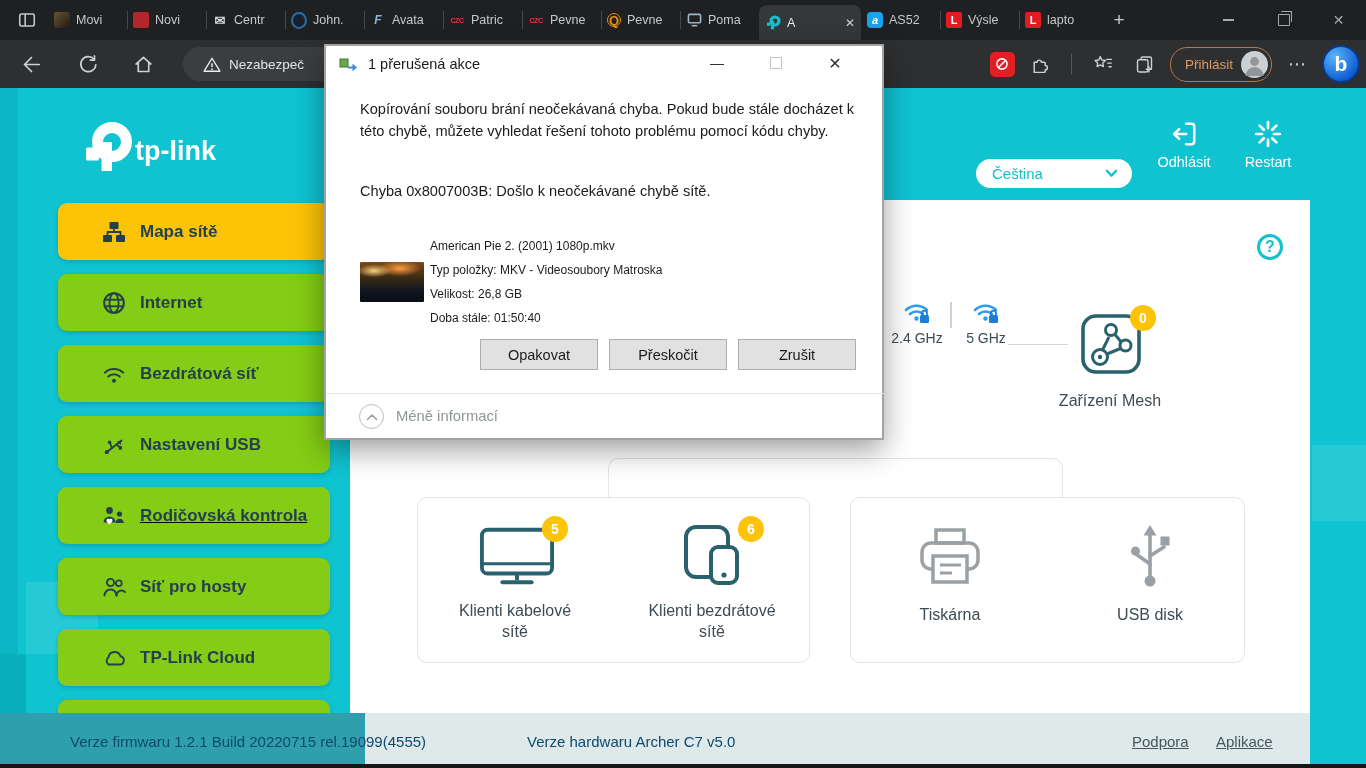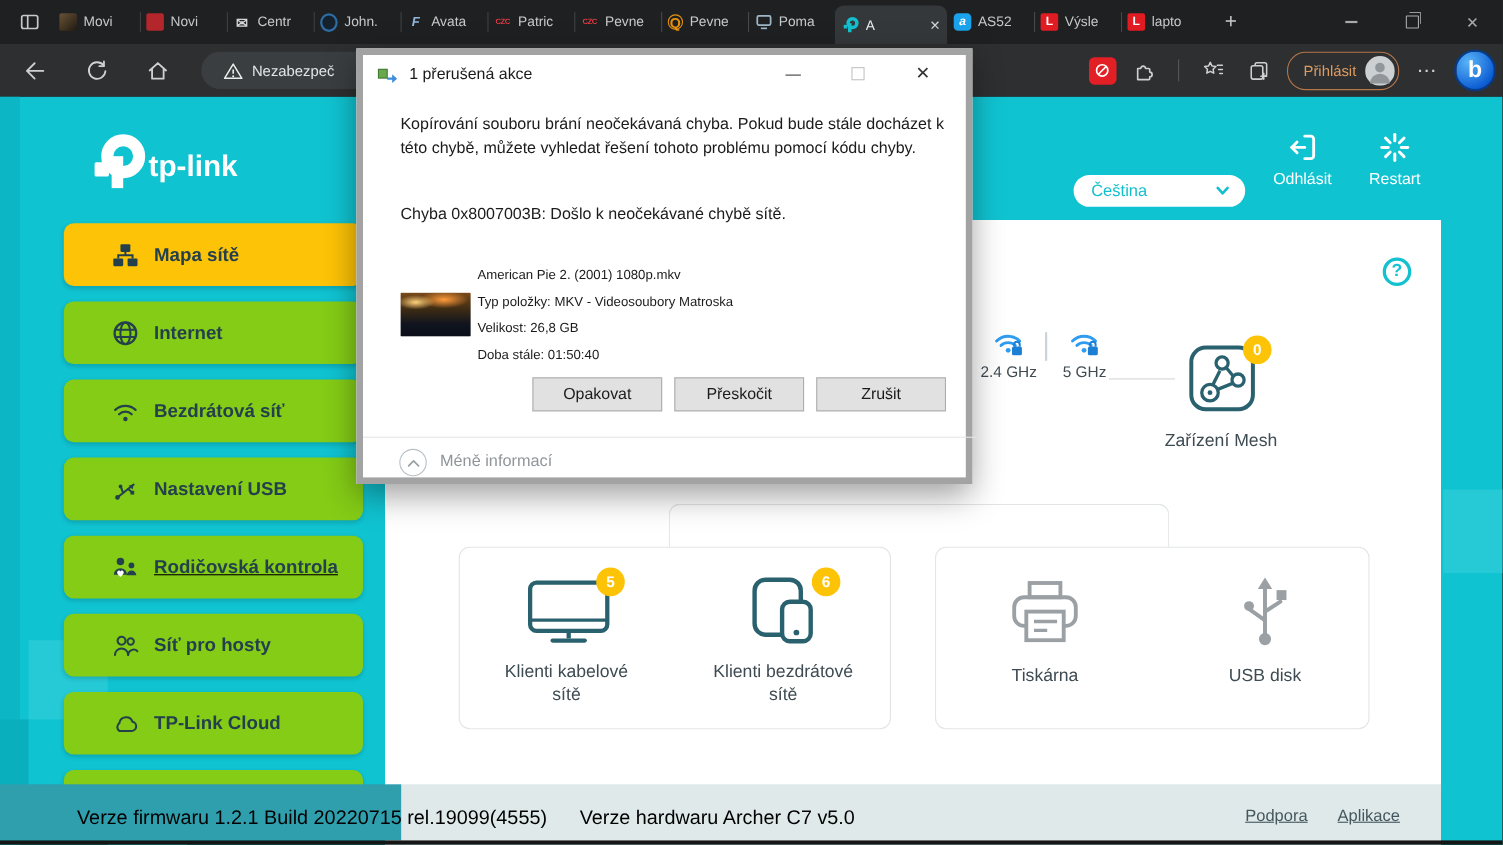--- a/index.html
+++ b/index.html
@@ -57,26 +57,26 @@
   .hdr-label{position:absolute;color:#fff;font-size:14.5px;text-align:center;}
   .badge{position:absolute;background:#fdc306;border-radius:50%;color:#fff;font-size:14px;font-weight:bold;
          display:flex;align-items:center;justify-content:center;}
   .card{position:absolute;background:#fff;border:1px solid #e2e5e6;border-radius:10px;box-sizing:border-box;}
   .cell-label{position:absolute;font-size:16px;color:#3e4b52;text-align:center;line-height:21px;}
   .help-circle{position:absolute;width:26px;height:26px;border:3px solid #14c1ce;border-radius:50%;box-sizing:border-box;
                display:flex;align-items:center;justify-content:center;color:#14c1ce;font-weight:bold;font-size:16px;}
   .ghz-label{position:absolute;font-size:14px;color:#3e4b52;text-align:center;}
   #footer-teal{position:absolute;left:0;top:625px;width:365px;height:51px;background:#2f9fae;}
   #footer-gray{position:absolute;left:365px;top:625px;width:945px;height:51px;background:#dfe9ea;}
-  .foot-text{position:absolute;top:645px;font-size:18px;color:#000000;}
+  .foot-text{position:absolute;top:645px;font-size:15px;color:#0c4a6e;}
   .foot-link{position:absolute;top:645px;font-size:15px;color:#44575e;text-decoration:underline;cursor:pointer;}
   #bottom-strip{position:absolute;left:0;top:764px;width:1366px;height:4px;background:#161616;}
 
   
-  #dialog{left:324px;top:44px;width:560px;height:396px;background:#fff;border:6px solid #a3a3a3;box-sizing:border-box;
+  #dialog{left:324px;top:44px;width:560px;height:396px;background:#fff;border:2px solid #a3a3a3;box-sizing:border-box;
           box-shadow:0 10px 28px rgba(0,0,0,.38);z-index:50;color:#1b1b1b;}
   .dlg-title{position:absolute;left:42px;top:10px;font-size:14.5px;}
   .dlg-ctrl{position:absolute;top:0;width:44px;height:34px;display:flex;align-items:center;justify-content:center;font-size:14px;color:#333;}
   .dlg-max-box{width:10px;height:10px;border:1.2px solid #c3c3c3;}
   .dlg-body{position:absolute;left:34px;top:52px;width:508px;font-size:14.6px;line-height:22px;}
   .dlg-error{position:absolute;left:34px;top:137px;width:508px;font-size:14.6px;}
   .thumb{position:absolute;left:34px;top:216px;width:64px;height:40px;border-radius:1px;
          background:radial-gradient(ellipse 26px 10px at 22% 22%,#ffd27a,rgba(0,0,0,0) 65%),
                     radial-gradient(ellipse 34px 12px at 62% 16%,#ff9b3c,rgba(0,0,0,0) 65%),
                     linear-gradient(180deg,#7a4a1a 0%,#3a2a14 40%,#10141f 72%,#0a0e18 100%);}

